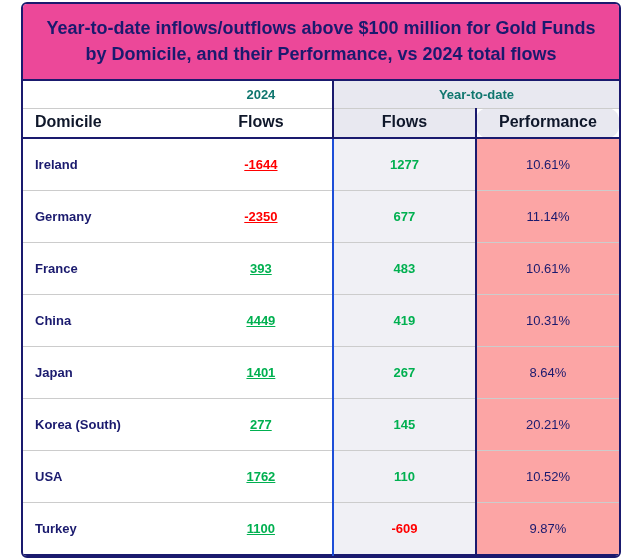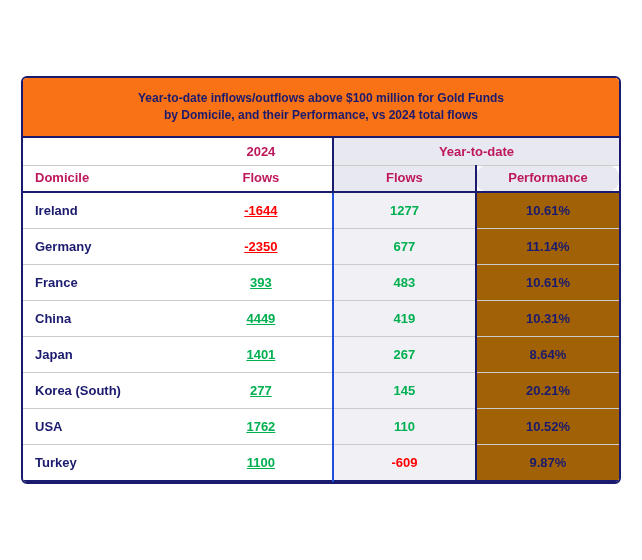--- a/index.html
+++ b/index.html
@@ -15,50 +15,50 @@
     }
 
     .container {
       width: 600px;
       border: 2px solid #1a1a6e;
       border-radius: 6px;
       overflow: hidden;
     }
 
     .title {
-      background: #f97316;
+      background: #ec4899;
       color: #1a1a6e;
       font-weight: bold;
-      font-size: 12px;
+      font-size: 18px;
       text-align: center;
       padding: 12px 16px;
       line-height: 1.4;
       border-bottom: 2px solid #1a1a6e;
     }
 
     table {
       width: 100%;
       border-collapse: collapse;
     }
 
     thead tr.header-row-1 th {
       background: #fff;
-      color: #be185d;
+      color: #0f766e;
       font-weight: bold;
       font-size: 13px;
       text-align: center;
       padding: 6px 4px;
       border-bottom: 1px solid #ccc;
     }
 
     thead tr.header-row-2 th {
       background: #fff;
-      color: #be185d;
-      font-weight: bold;
-      font-size: 13px;
+      color: #0f172a;
+      font-weight: bold;
+      font-size: 16px;
       text-align: center;
       padding: 4px 4px 6px 4px;
       border-bottom: 2px solid #1a1a6e;
     }
 
     .th-domicile {
       text-align: left !important;
       padding-left: 12px !important;
       width: 140px;
     }
@@ -87,21 +87,21 @@
     tbody tr {
       border-bottom: 1px solid #ccc;
     }
 
     tbody tr:last-child {
       border-bottom: 2px solid #1a1a6e;
     }
 
     tbody td {
       text-align: center;
-      padding: 10px 4px;
+      padding: 18px 4px;
       font-size: 13px;
     }
 
     tbody td.domicile-cell {
       text-align: left;
       padding-left: 12px;
       font-weight: bold;
       color: #1a1a6e;
     }
 
@@ -109,23 +109,23 @@
       border-right: 2px solid #1d4ed8;
       text-decoration: underline;
     }
 
     tbody td.ytd-flows {
       background: #f0f0f5;
       border-right: 2px solid #1a1a6e;
     }
 
     tbody td.ytd-perf {
-      background: #a16207;
+      background: #fca5a5;
       color: #1a1a6e;
-      font-weight: bold;
+      font-weight: normal;
     }
 
     .positive { color: #00b050; font-weight: bold; }
     .negative { color: #ff0000; font-weight: bold; }
   </style>
 </head>
 <body>
 
 <div class="container">
   <div class="title">

